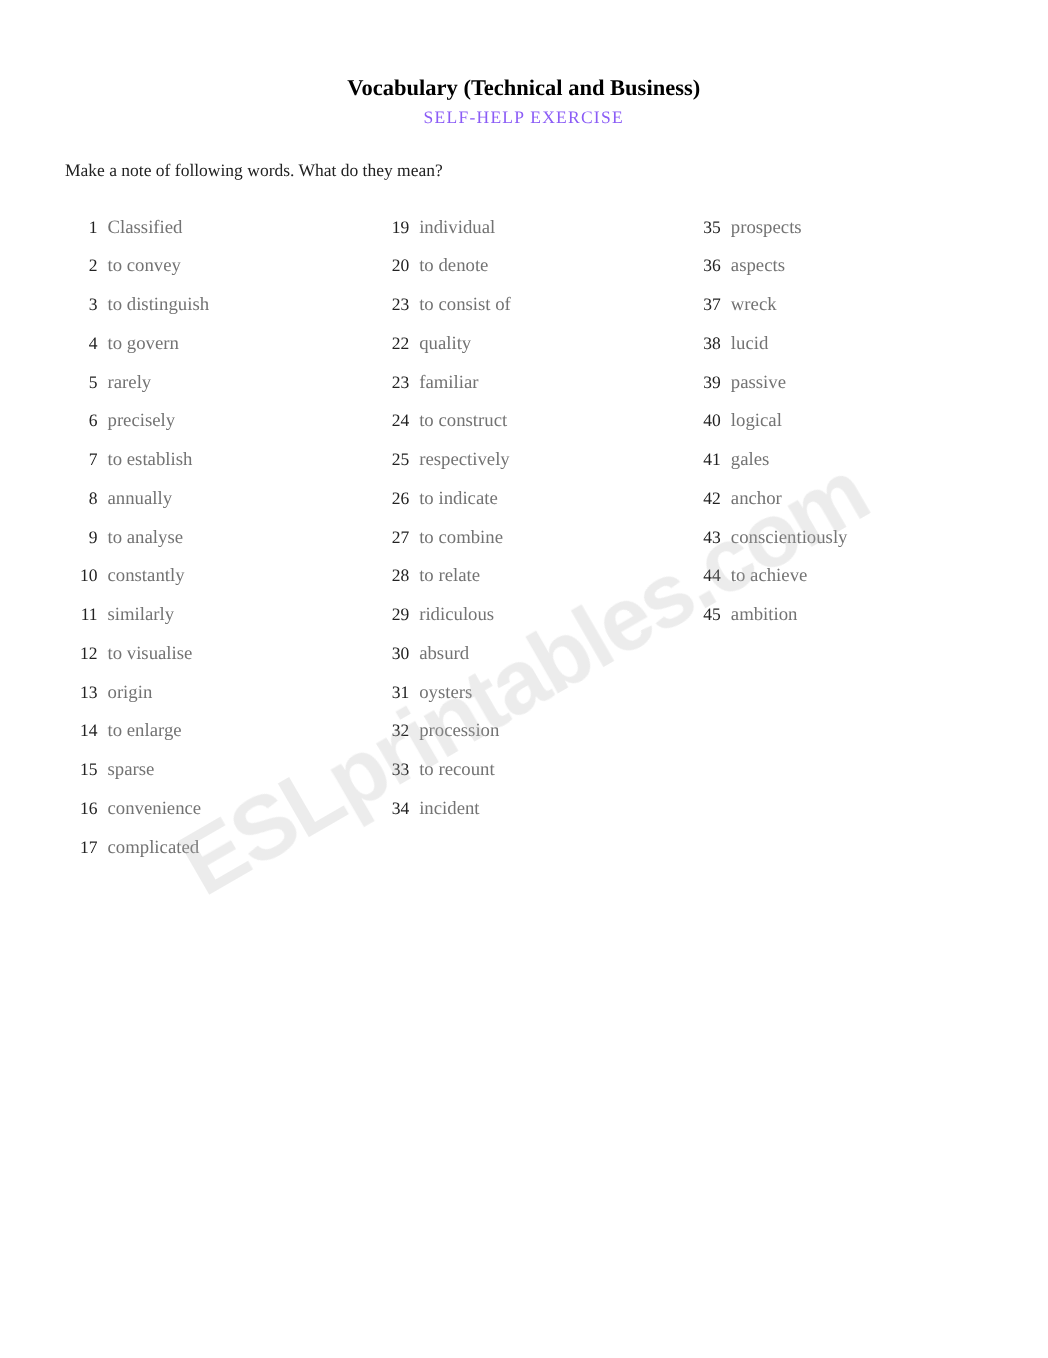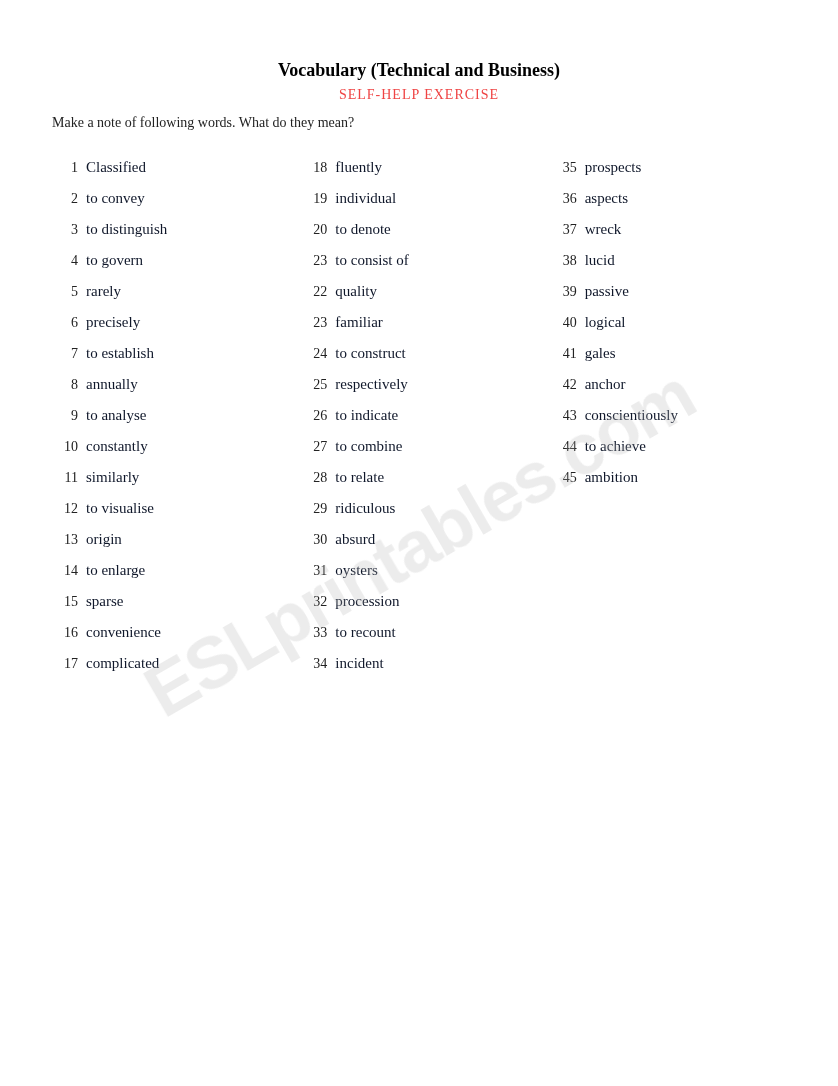--- a/index.html
+++ b/index.html
@@ -16,22 +16,22 @@
       text-align: center;
       font-weight: bold;
       font-size: 18px;
       color: #000000;
       margin-bottom: 6px;
     }
     .subtitle {
       text-align: center;
       font-size: 14px;
       letter-spacing: 1px;
-      margin-bottom: 12px;
-      color: #ef4444;
+      margin-bottom: 27px;
+      color: #8b5cf6;
     }
     .instruction {
       font-size: 14px;
       margin-bottom: 28px;
       margin-left: 2px;
     }
     .word-columns {
       display: grid;
       grid-template-columns: 1fr 1fr 1fr;
       column-gap: 10px;
@@ -46,21 +46,21 @@
       font-size: 15px;
     }
     .word-num {
       min-width: 28px;
       text-align: right;
       margin-right: 8px;
       color: #222;
       font-size: 14px;
     }
     .word-text {
-      color: #0f172a;
+      color: #737373;
     }
     .watermark {
       position: fixed;
       top: 50%;
       left: 50%;
       transform: translate(-50%, -50%) rotate(-30deg);
       font-size: 72px;
       color: rgba(180, 180, 180, 0.25);
       font-weight: bold;
       font-family: Arial, sans-serif;
@@ -147,24 +147,20 @@
         <span class="word-text">convenience</span>
       </li>
       <li class="word-item">
         <span class="word-num">17</span>
         <span class="word-text">complicated</span>
       </li>
     </ul>
 
   <ul class="word-list" id="col2">
       <li class="word-item">
-        <span class="word-num">18</span>
-        <span class="word-text">fluently</span>
-      </li>
-      <li class="word-item">
         <span class="word-num">19</span>
         <span class="word-text">individual</span>
       </li>
       <li class="word-item">
         <span class="word-num">20</span>
         <span class="word-text">to denote</span>
       </li>
       <li class="word-item">
         <span class="word-num">23</span>
         <span class="word-text">to consist of</span>

